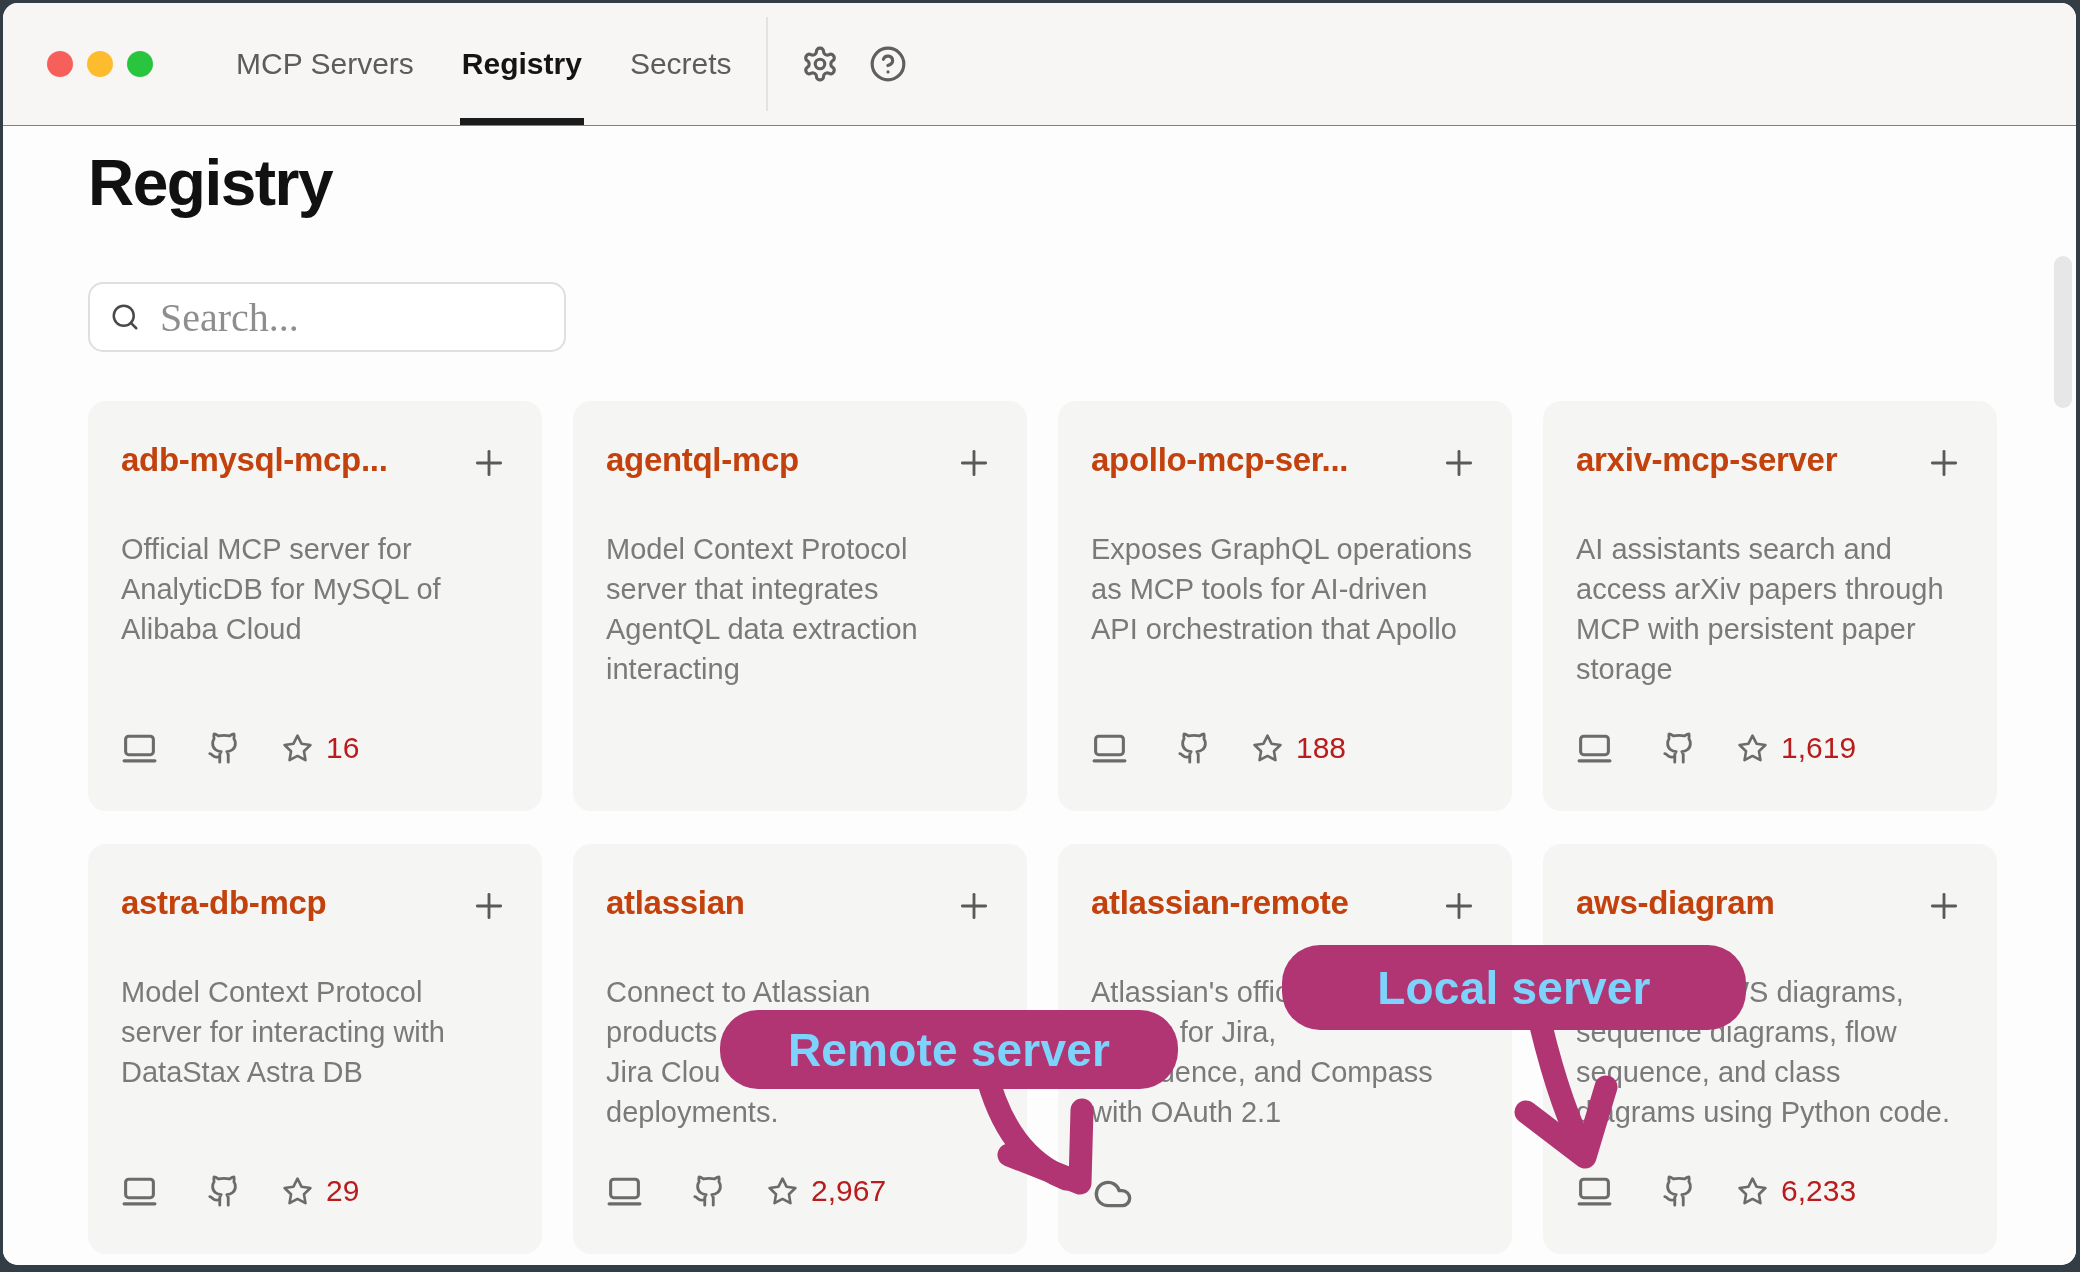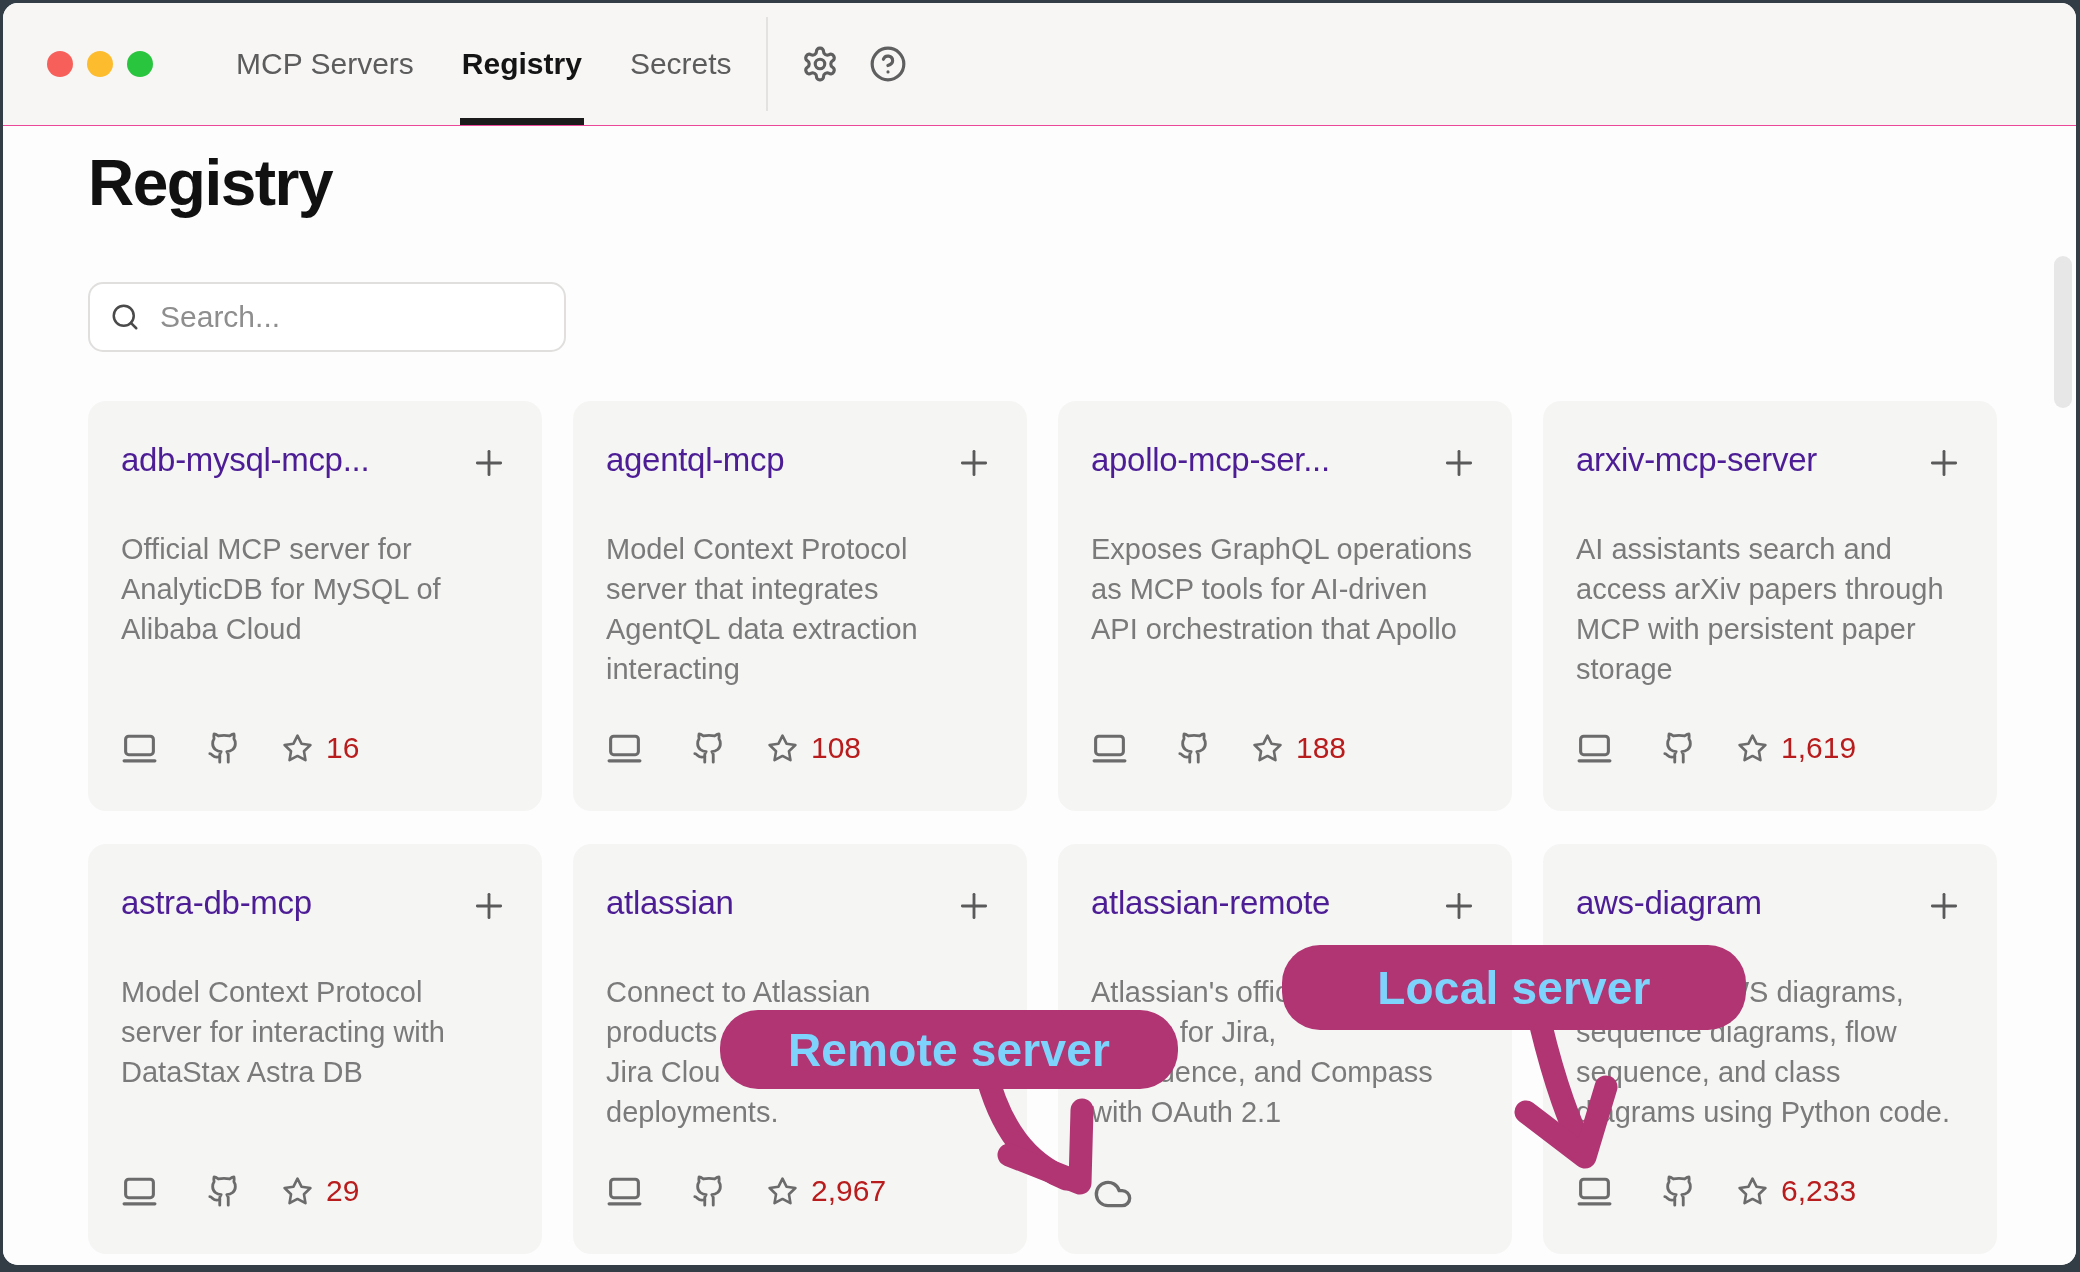--- a/index.html
+++ b/index.html
@@ -41,39 +41,39 @@
     font-size:64px;font-weight:800;letter-spacing:-1.5px;color:#111;
   }
   .searchbox{
     position:absolute;left:85px;top:156px;width:478px;height:70px;
     box-sizing:border-box;border:2px solid #e0dfde;border-radius:15px;
     background:#fff;display:flex;align-items:center;padding:0 20px;
   }
   .searchbox .sicon{width:30px;height:30px;color:#4a4a4a;flex:0 0 auto;}
   .searchbox input{
     border:none;outline:none;background:transparent;margin-left:18px;
-    font-size:30px;color:#333;width:100%;
-    font-family:Liberation Sans, sans-serif;
+    font-size:40px;color:#333;width:100%;
+    font-family:Liberation Serif, serif;
   }
   .searchbox input::placeholder{color:#8e8e8e;}
   
   .grid{
     position:absolute;left:85px;top:275px;
     display:grid;grid-template-columns:repeat(4,454px);
     column-gap:31px;row-gap:33px;
   }
   .card{
     width:454px;height:410px;box-sizing:border-box;
     background:#f5f5f4;border-radius:18px;
     padding:40px 33px 44px 33px;
     display:flex;flex-direction:column;
   }
   .card-head{display:flex;justify-content:space-between;align-items:flex-start;}
   .card-title{
-    font-size:33px;font-weight:400;color:#4c1d95;letter-spacing:-0.3px;
+    font-size:33px;font-weight:700;color:#c2410c;letter-spacing:-0.3px;
     white-space:nowrap;
   }
   .plus-btn{
     width:40px;height:40px;color:#5a5a5a;flex:0 0 auto;margin-top:2px;
     background:none;border:none;padding:0;cursor:default;
   }
   .card-desc{margin-top:46px;}
   .desc-line{
     font-size:29px;line-height:40px;color:#7a7a7a;white-space:nowrap;
   }
@@ -192,40 +192,20 @@
                 <path d="M12 5v14"></path>
               </svg>
             </button>
     </div>
     <div class="card-desc">
             <div class="desc-line">Model Context Protocol</div>
             <div class="desc-line">server that integrates</div>
             <div class="desc-line">AgentQL data extraction</div>
             <div class="desc-line">interacting</div>
           </div>
-    <div class="card-footer">
-            <span class="f-icon f-laptop">
-              <svg viewBox="0 0 24 24" width="100%" height="100%" fill="none" stroke="currentColor" stroke-width="2" stroke-linecap="round" stroke-linejoin="round">
-                <rect width="18" height="12" x="3" y="4" rx="2"></rect>
-                <path d="M2 20h20"></path>
-              </svg>
-            </span>
-            <span class="f-icon f-github">
-              <svg viewBox="0 0 24 24" width="100%" height="100%" fill="none" stroke="currentColor" stroke-width="2" stroke-linecap="round" stroke-linejoin="round">
-                <path d="M15 22v-4a4.8 4.8 0 0 0-1-3.5c3 0 6-2 6-5.5.08-1.25-.27-2.48-1-3.5.28-1.15.28-2.35 0-3.5 0 0-1 0-3 1.5-2.64-.5-5.36-.5-8 0C6 2 5 2 5 2c-.3 1.15-.3 2.35 0 3.5A5.4 5.4 0 0 0 4 9c0 3.5 3 5.5 6 5.5-.39.49-.68 1.05-.85 1.65-.17.6-.22 1.23-.15 1.85v4"></path>
-                <path d="M9 18c-4.51 2-5-2-7-2"></path>
-              </svg>
-            </span>
-            <span class="f-icon f-star">
-              <svg viewBox="0 0 24 24" width="100%" height="100%" fill="none" stroke="currentColor" stroke-width="2" stroke-linecap="round" stroke-linejoin="round">
-                <path d="M12 2l3.09 6.26L22 9.27l-5 4.87L18.18 21 12 17.77 5.82 21 7 14.14 2 9.27l6.91-1.01z"></path>
-              </svg>
-            </span>
-            <span class="star-count">108</span>
-          </div>
   </div>
 
   <div class="card">
     <div class="card-head">
       <span class="card-title">apollo-mcp-ser...</span>
       <button class="plus-btn">
               <svg viewBox="0 0 24 24" width="100%" height="100%" fill="none" stroke="currentColor" stroke-width="1.7" stroke-linecap="round" stroke-linejoin="round">
                 <path d="M5 12h14"></path>
                 <path d="M12 5v14"></path>
               </svg>

